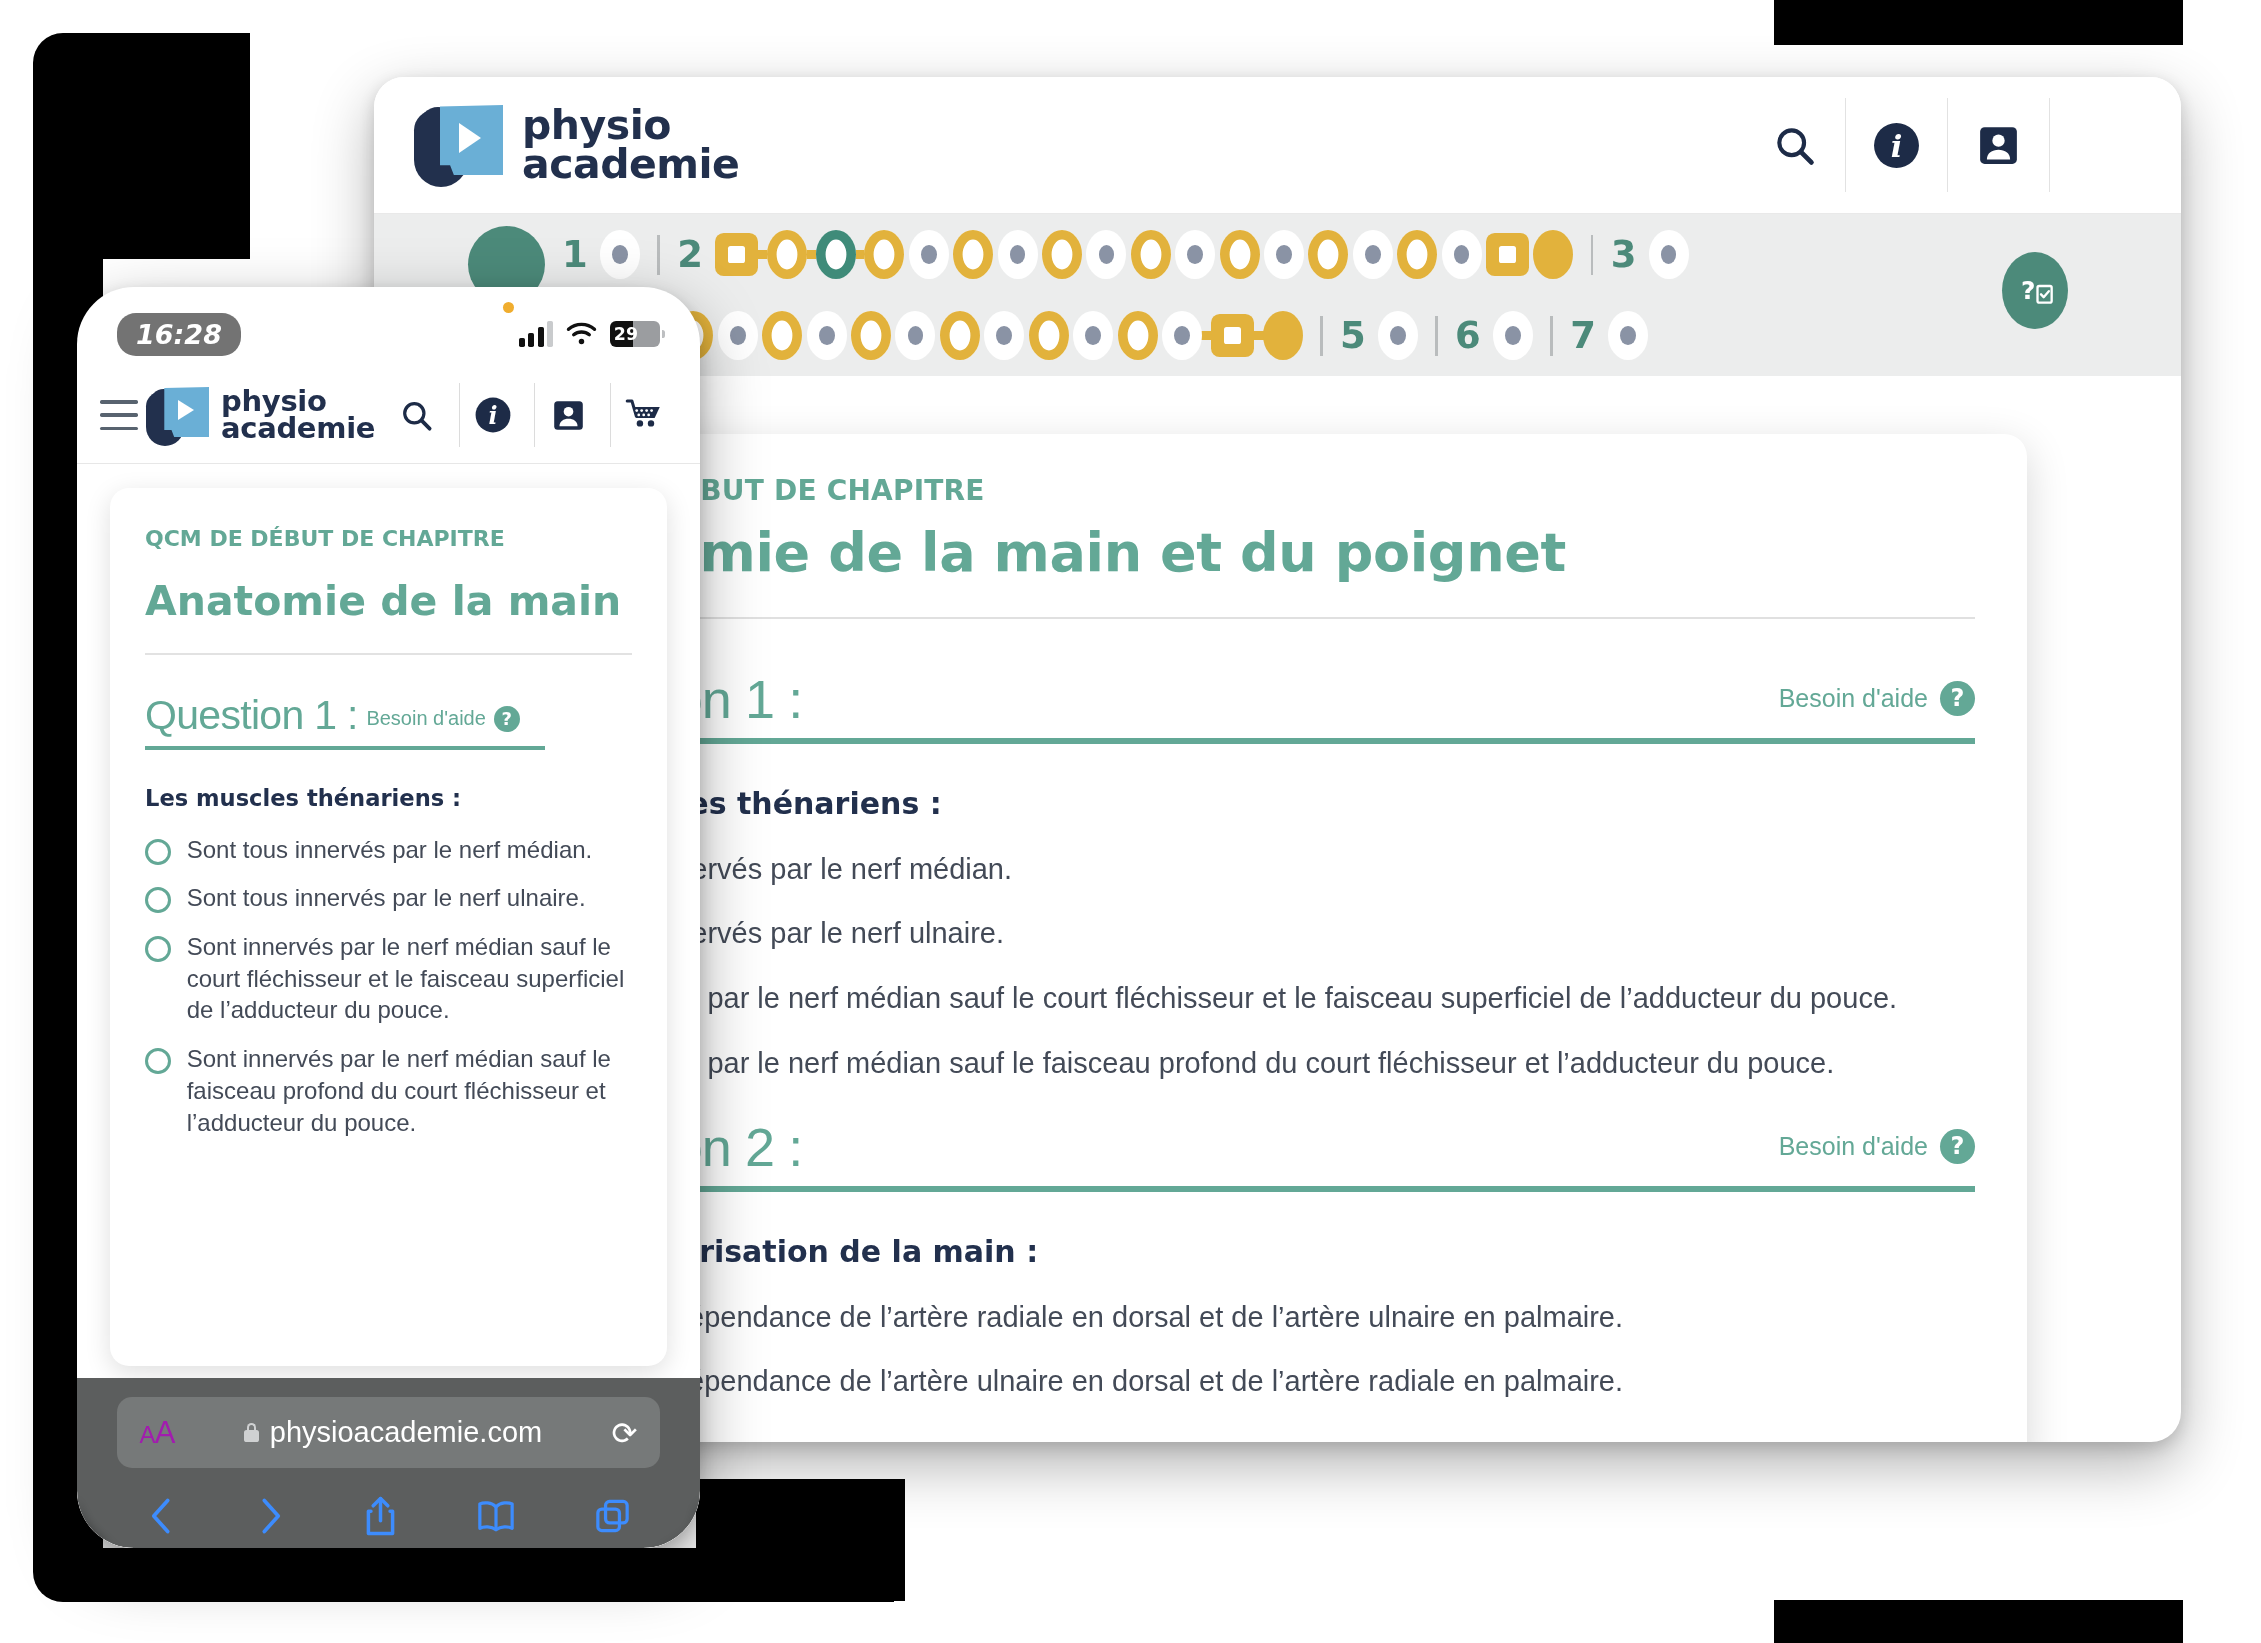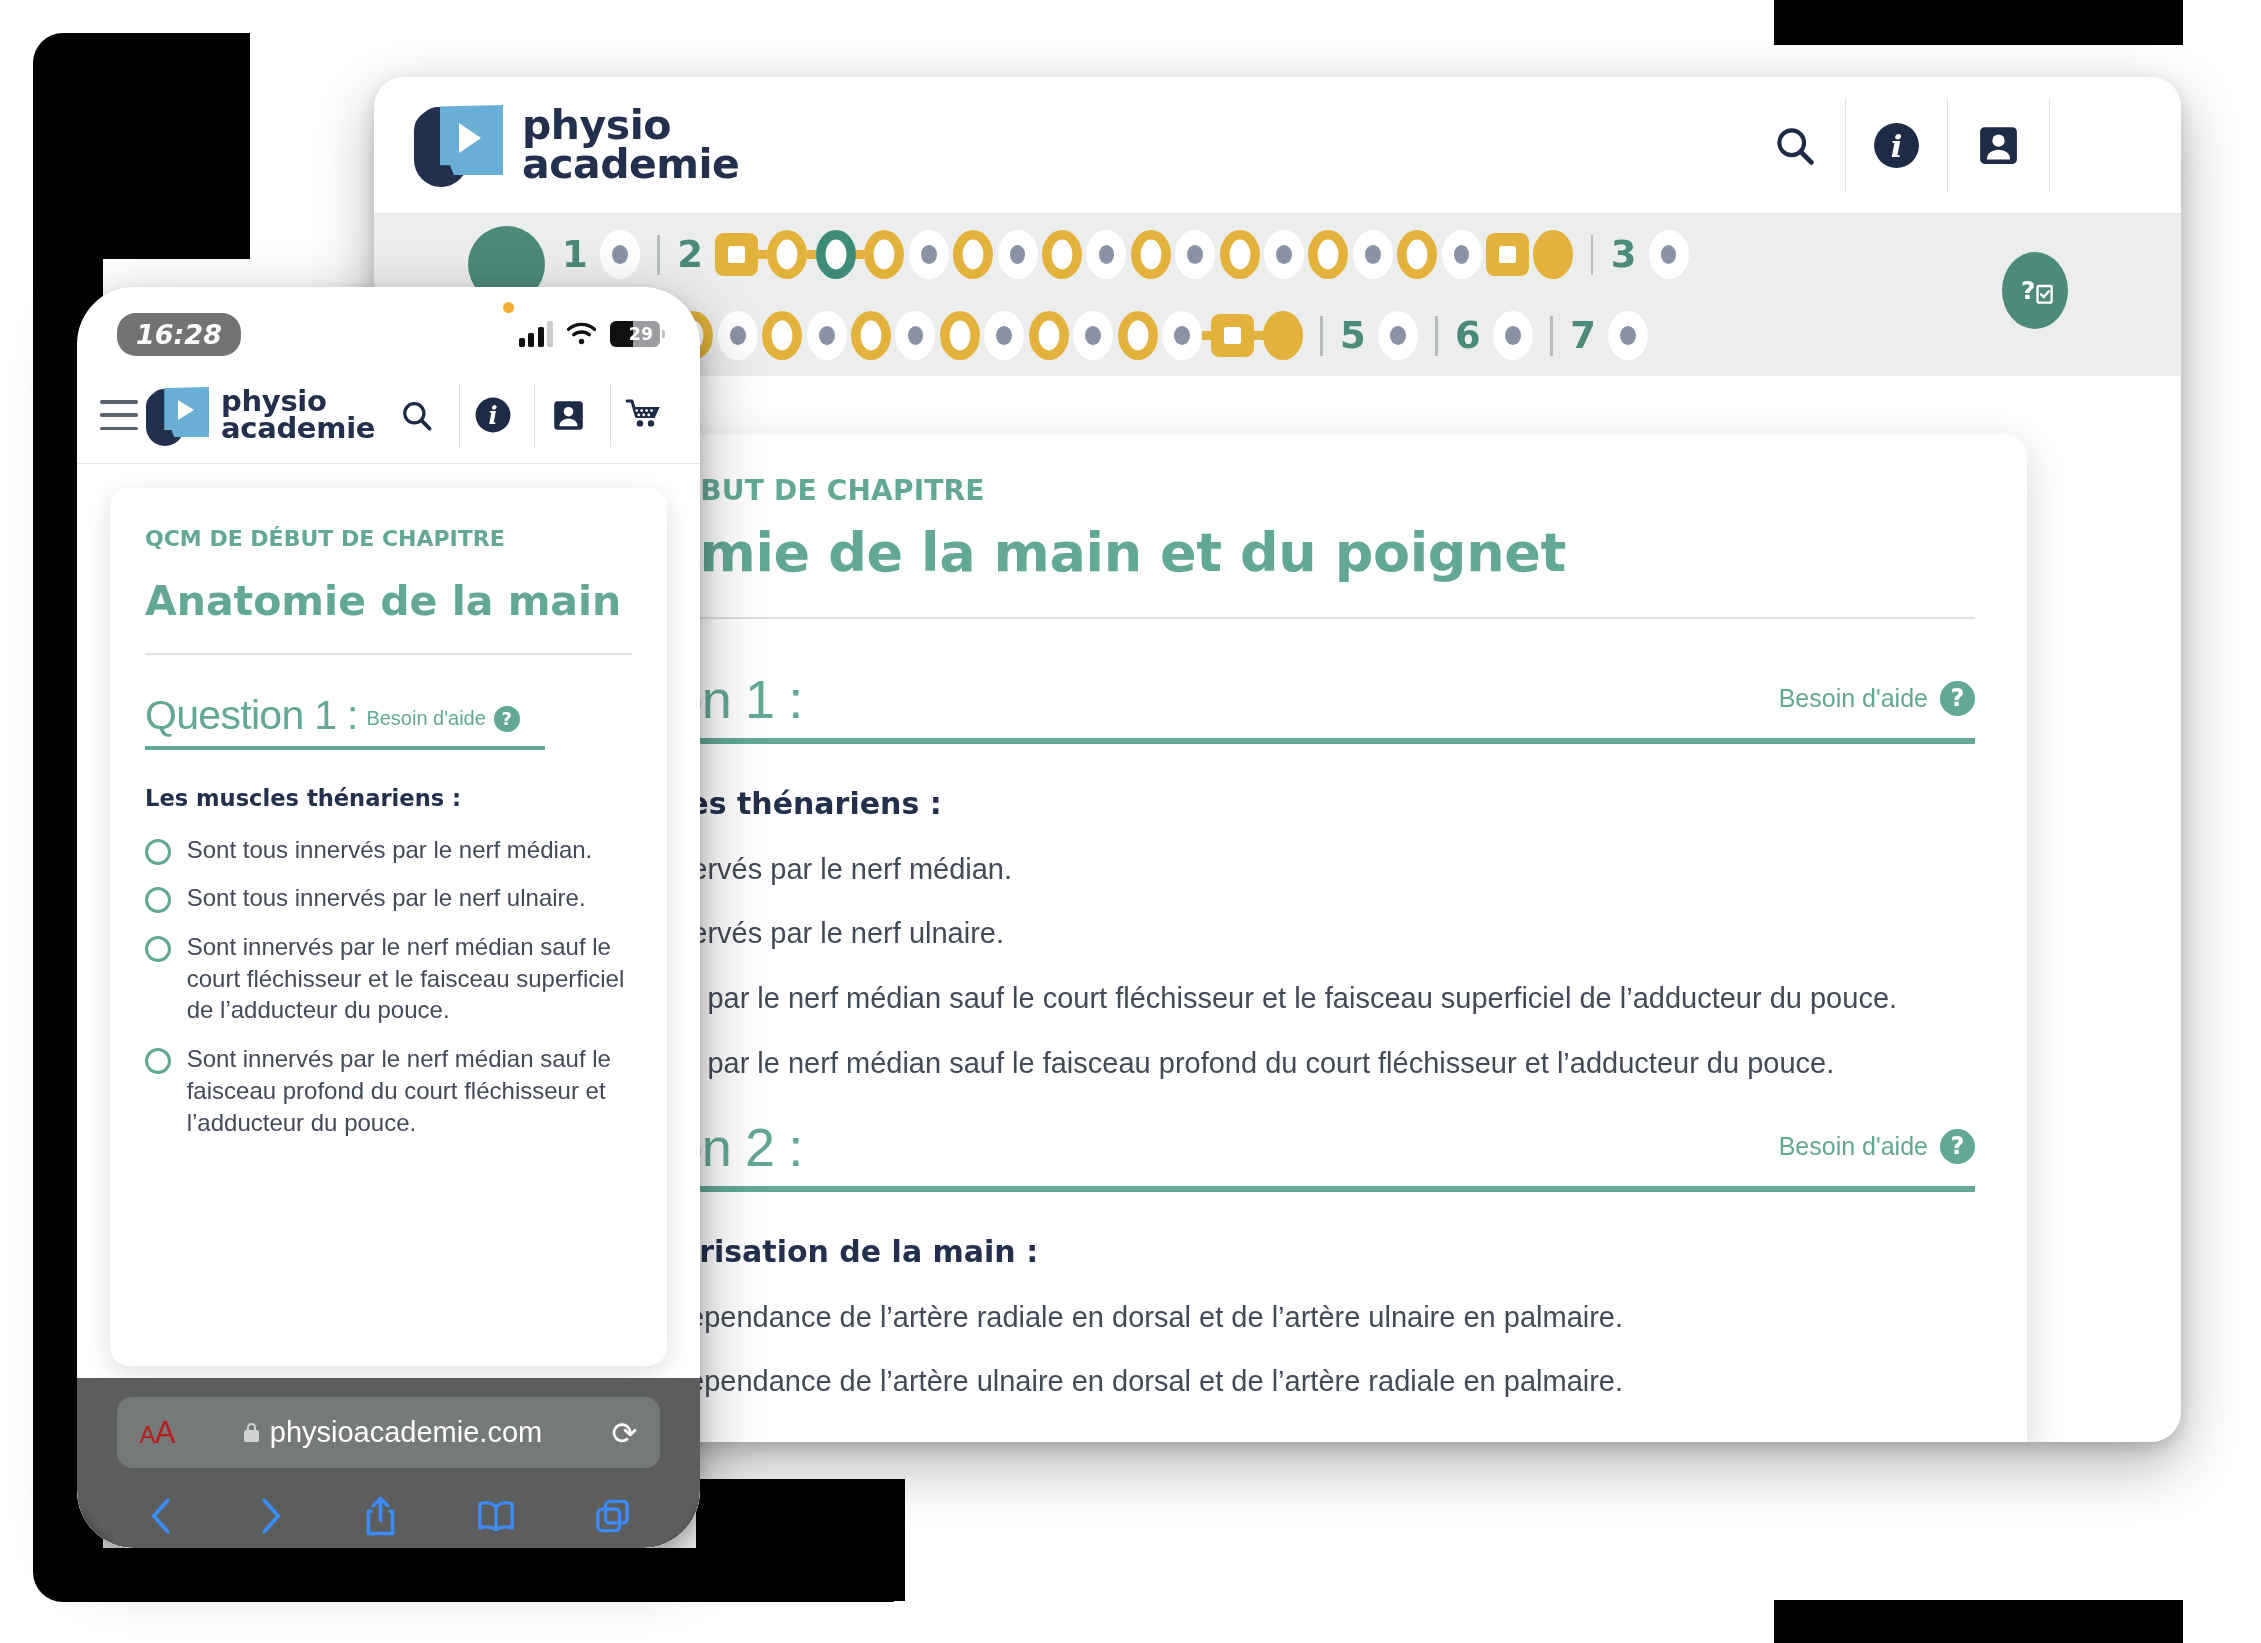--- a/index.html
+++ b/index.html
@@ -249,21 +249,21 @@
   .sig-bars i:nth-child(1) { height: 8.7px; }
   .sig-bars i:nth-child(2) { height: 14px; }
   .sig-bars i:nth-child(3) { height: 20px; }
   .sig-bars i:nth-child(4) { height: 26px; background: #c9cbcd; }
   .battery {
     width: 50px; height: 26px; border-radius: 6px;
     background: linear-gradient(to right, #111 0 46%, #9b9da0 46% 100%);
     color: #ffffff; font-family: "DejaVu Sans", sans-serif;
     font-size: 17.4px; font-weight: 700;
     display: flex; align-items: center; justify-content: flex-end;
-    padding-right: 7px; box-sizing: border-box; position: relative;
+    padding-right: 22px; box-sizing: border-box; position: relative;
   }
   .battery::after {
     content: ""; position: absolute; right: -5.2px; top: 8.7px;
     width: 3.5px; height: 8.7px; background: #bdbfc1; border-radius: 0 2.6px 2.6px 0;
   }
   .orange-dot {
     position: absolute; left: -15.7px; top: -19px;
     width: 11.3px; height: 11.3px; border-radius: 50%; background: #f0ad2e;
   }
 
@@ -314,21 +314,21 @@
     border-radius: 0 0 57px 57px;
     z-index: 6;
   }
   #url-field {
     position: absolute; left: 40px; right: 40px; top: 19px;
     height: 71px; border-radius: 15px;
     background: rgba(125,128,128,0.78);
     display: flex; align-items: center; padding: 0 22.6px;
     box-sizing: border-box; cursor: pointer;
   }
-  .aa { font-family: "Liberation Sans", sans-serif; color: #b91c1c; font-size: 24px; letter-spacing: -0.9px; text-align: right; }
+  .aa { font-family: "Liberation Sans", sans-serif; color: #a21caf; font-size: 24px; letter-spacing: -0.9px; text-align: right; }
   .aa b { font-size: 31px; font-weight: 400; }
   #url-center { flex: 1; display: flex; align-items: center; justify-content: center; gap: 10.4px; }
   .lock { width: 15.7px; height: 19px; position: relative; }
   .lock i { position: absolute; bottom: 0; left: 0; width: 15.7px; height: 12px; background: #cfd1d2; border-radius: 2.6px; display: block; }
   .lock::before { content: ""; position: absolute; top: 0; left: 3.5px; width: 8.7px; height: 9.6px; border: 2.6px solid #cfd1d2; border-bottom: none; border-radius: 5.2px 5.2px 0 0; box-sizing: border-box; }
   .url-text { font-family: "Liberation Sans", sans-serif; color: #ffffff; font-size: 29px; }
   .reload { color: #ffffff; font-size: 31px; font-family: "DejaVu Sans", sans-serif; }
   #safari-tools {
     position: absolute; left: 0; right: 0; top: 106px; height: 64px;
     display: flex; align-items: center; justify-content: space-around;

